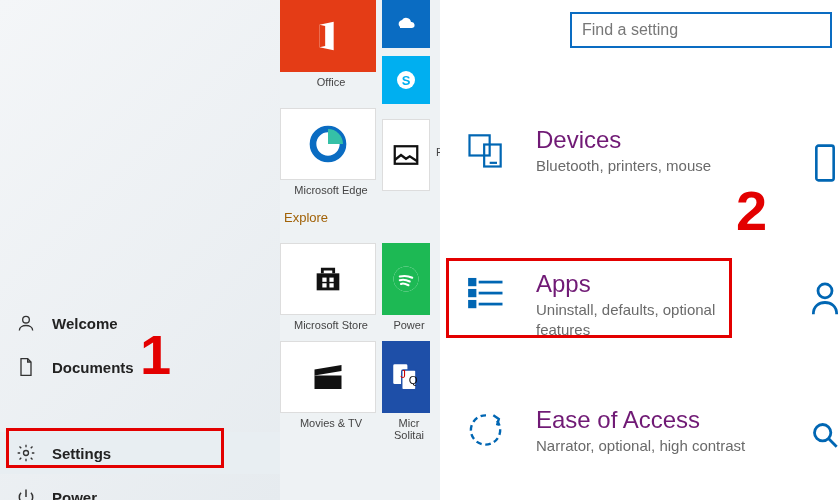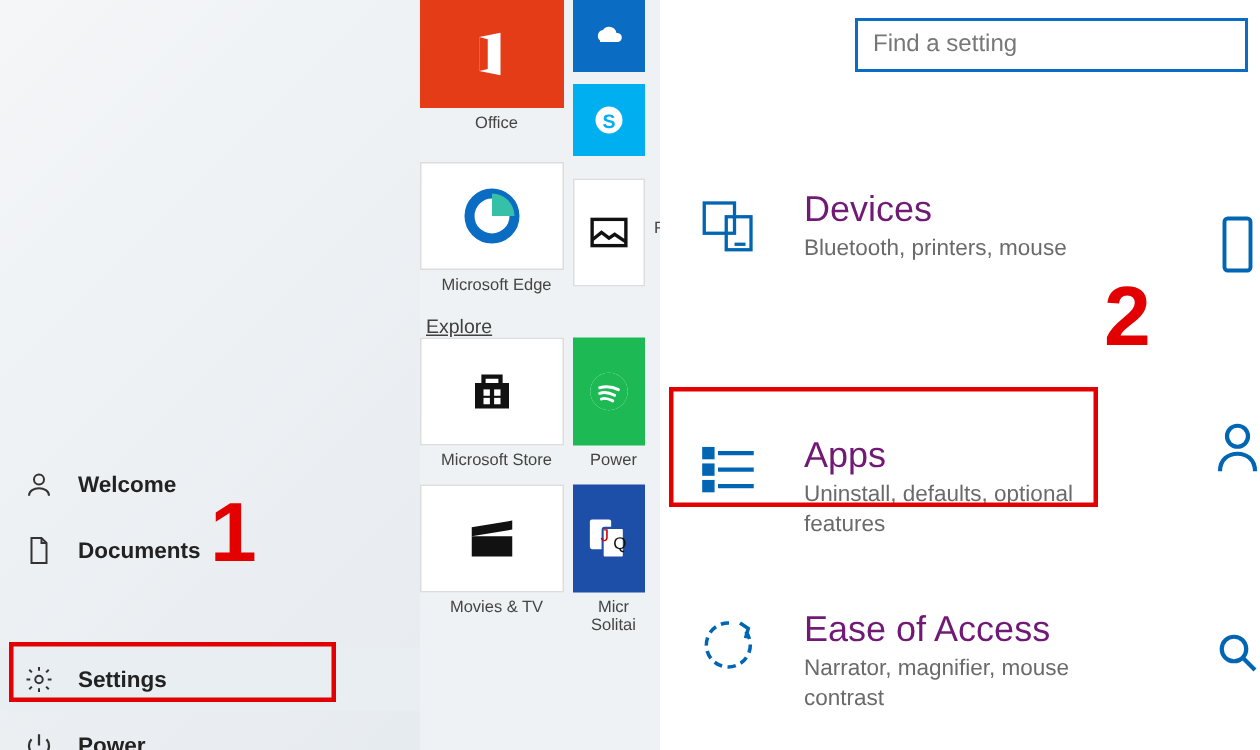--- a/index.html
+++ b/index.html
@@ -64,21 +64,21 @@
     justify-content: center;
     position: relative;
   }
   .tile.small { width: 48px; height: 48px; }
   .tile-label {
     font-size: 11px;
     color: #444;
     text-align: center;
     margin-bottom: 10px;
   }
-  .section-label { font-size: 13px; color: #404040; padding: 4px 0 0 4px; text-decoration: underline; }
+  .section-label { font-size: 13px; color: #a16207; padding: 4px 0 18px 4px; }
 
   .tile.office { background: #e43c16; }
   .tile.edge  { background: #ffffff; border: 1px solid #ddd; }
   .tile.photos{ background: #ffffff; border: 1px solid #ddd; }
   .tile.skype { background: #00aff0; }
   .tile.onedrive { background: #0a6cc2; }
   .tile.store { background: #ffffff; border: 1px solid #ddd; }
   .tile.spotify { background: #1db954; }
   .tile.movies { background: #ffffff; border: 1px solid #ddd; }
   .tile.solitaire { background: #1e4fa8; }
@@ -107,21 +107,21 @@
   .search-box input::placeholder { color: #777; }
 
   .cat {
     position: absolute;
     left: 22px;
     width: 360px;
     display: flex;
     align-items: flex-start;
   }
   .cat-devices { top: 126px; }
-  .cat-apps    { top: 270px; margin-top: 20px; }
+  .cat-apps    { top: 270px; }
   .cat-ease    { top: 406px; }
 
   .cat-icon {
     width: 48px; height: 48px;
     margin-right: 26px;
     display: flex; align-items: center; justify-content: center;
     color: #0066b3;
   }
   .cat-text .title { font-size: 24px; color: #701a75; margin-bottom: 2px; }
   .cat-text .sub { font-size: 15px; color: #6a6a6a; line-height: 1.3; max-width: 210px; }
@@ -333,21 +333,21 @@
 
   <div class="cat cat-ease">
     <div class="cat-icon">
       <svg width="44" height="44" viewBox="0 0 48 48" fill="none" stroke="#0066b3" stroke-width="2.6">
         <path d="M24 8a16 16 0 1 0 12 6" stroke-dasharray="6 4"></path>
         <path d="M32 8l6 4-2 7"></path>
       </svg>
     </div>
     <div class="cat-text">
       <div class="title">Ease of Access</div>
-      <div class="sub">Narrator, magnifier, mouse contrast</div>
+      <div class="sub">Narrator, optional, high contrast</div>
     </div>
   </div>
 </div>
 
 <div class="side-glyph side-phone">
   <svg width="26" height="40" viewBox="0 0 24 36" fill="none" stroke="#0066b3" stroke-width="2.4">
       <rect x="4" y="2" width="16" height="32" rx="2"></rect>
     </svg>
 </div>
 <div class="side-glyph side-account">

